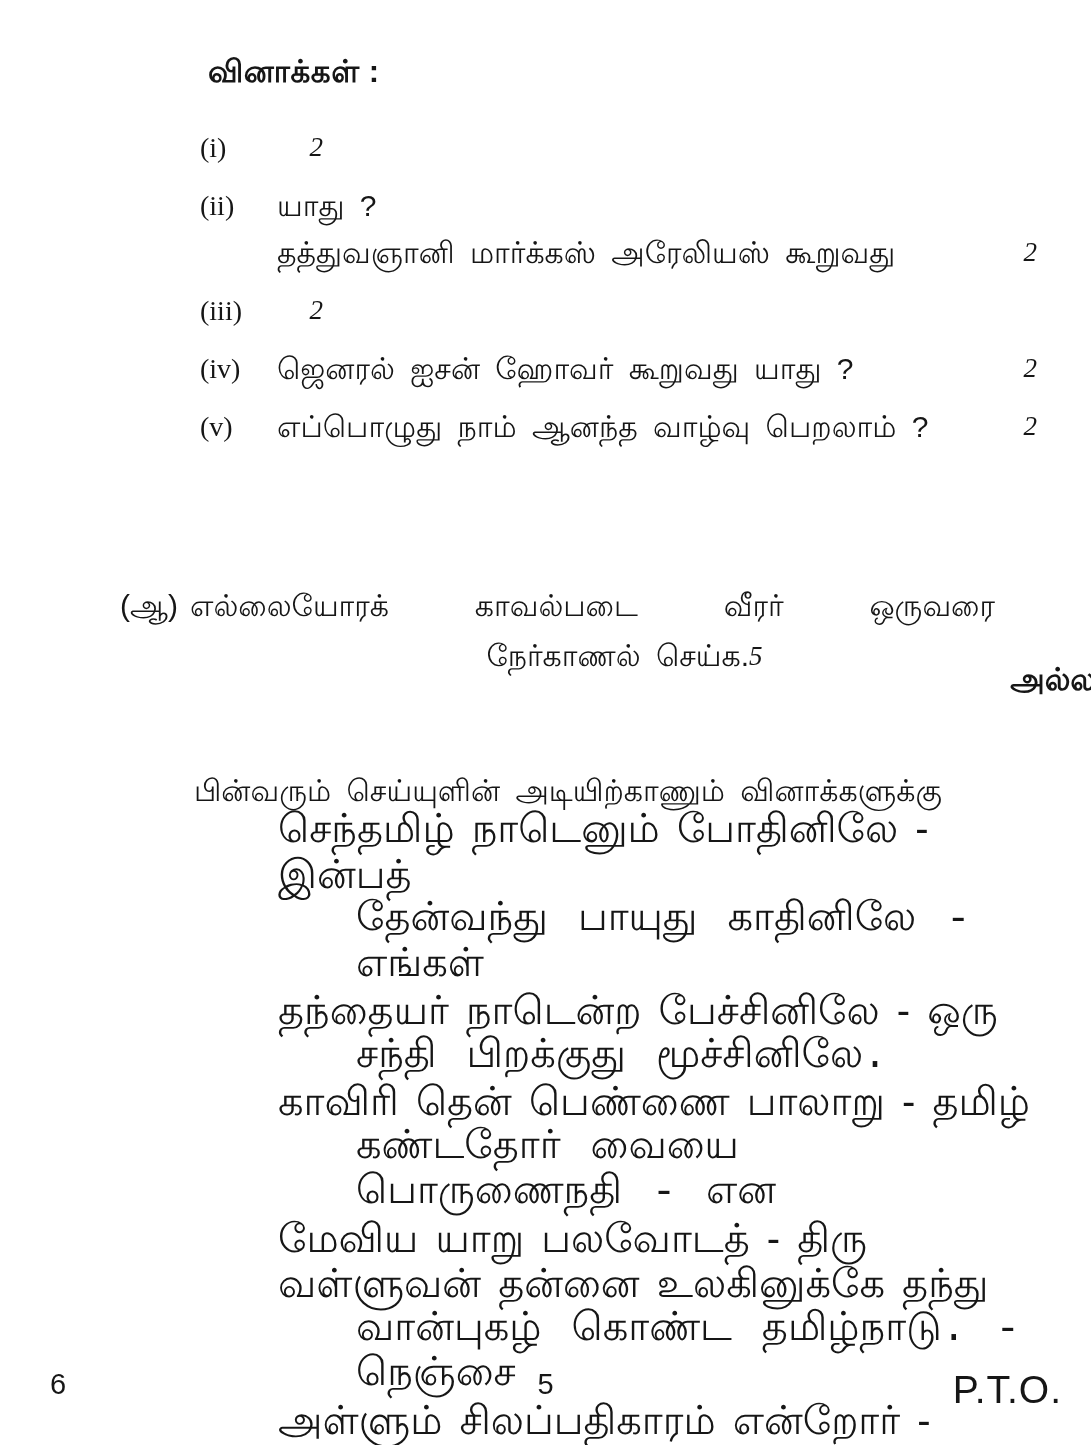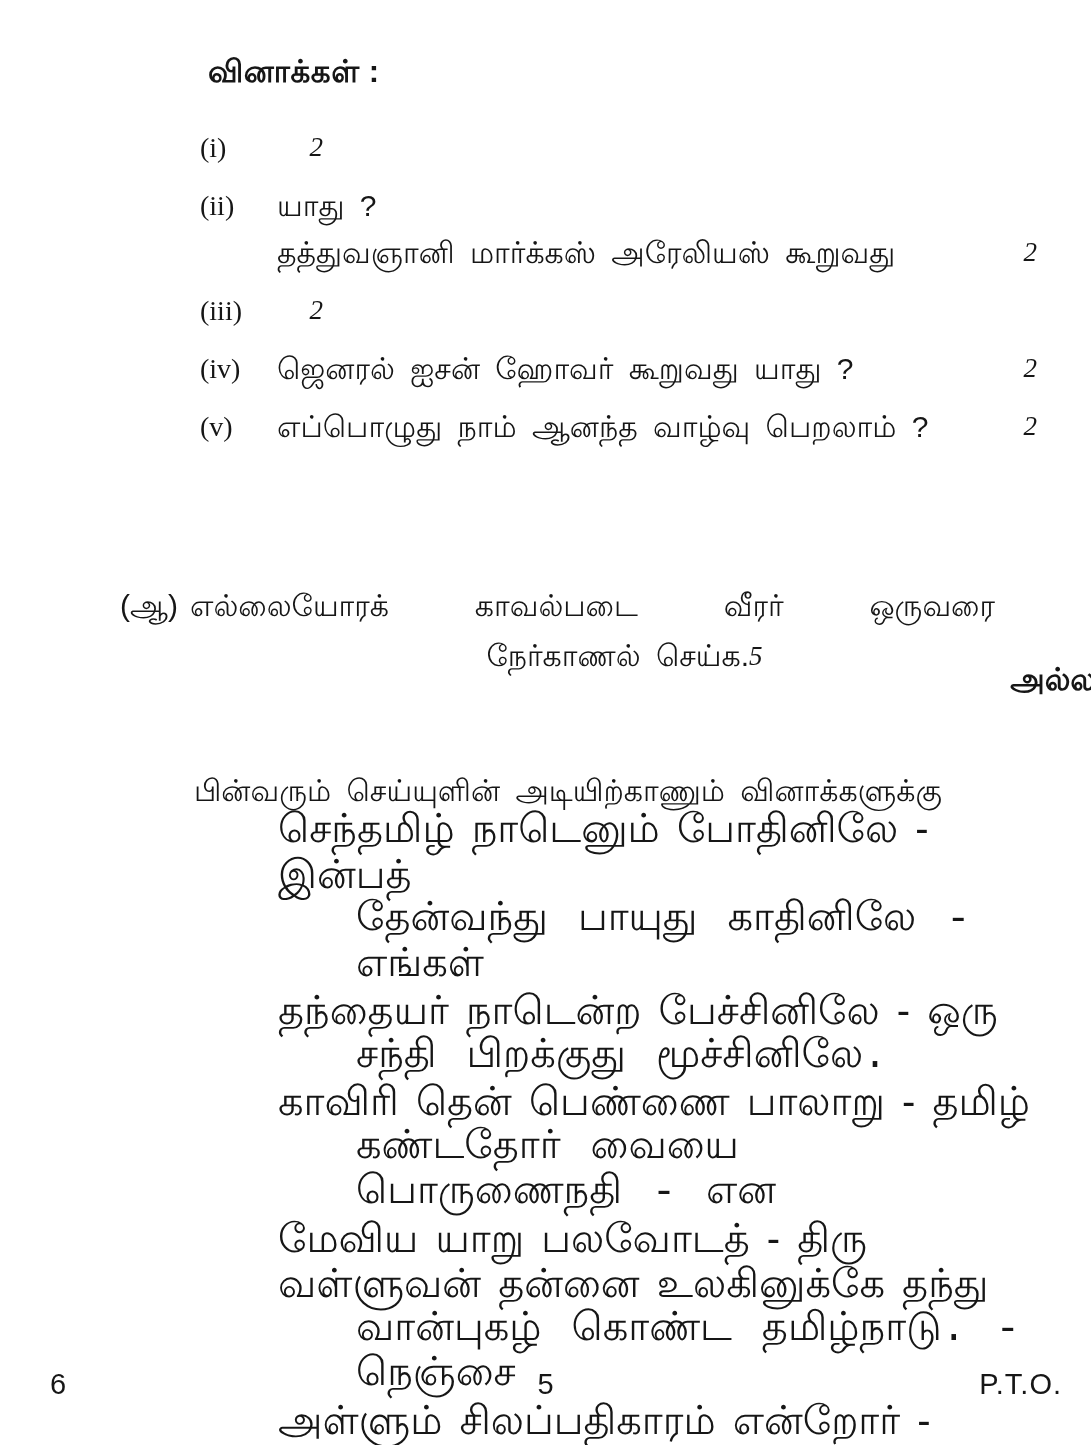--- a/index.html
+++ b/index.html
@@ -65,21 +65,21 @@
   
   .poem {
     position: absolute; left: 278px; top: 806px; right: 60px;
     font-size: 40px; line-height: 45.5px; word-spacing: 6px;
   }
   .poem-line.indent { padding-left: 78px; font-family: Liberation Mono, monospace; }
 
   
   .footer-left  { position: absolute; left: 50px;  top: 1368px; font-size: 29px; }
   .footer-center{ position: absolute; left: 0; width: 100%; top: 1368px; text-align: center; font-size: 29px; }
-  .footer-right { position: absolute; right: 29px; top: 1368px; font-size: 29px; letter-spacing: 1px; }
+  .footer-right { position: absolute; right: 29px; top: 1368px; font-size: 39px; letter-spacing: 1px; }
 </style>
 </head>
 <body>
 
 <div class="page">
 
   <div class="heading">வினாக்கள் :</div>
 
   <div class="questions">
 

